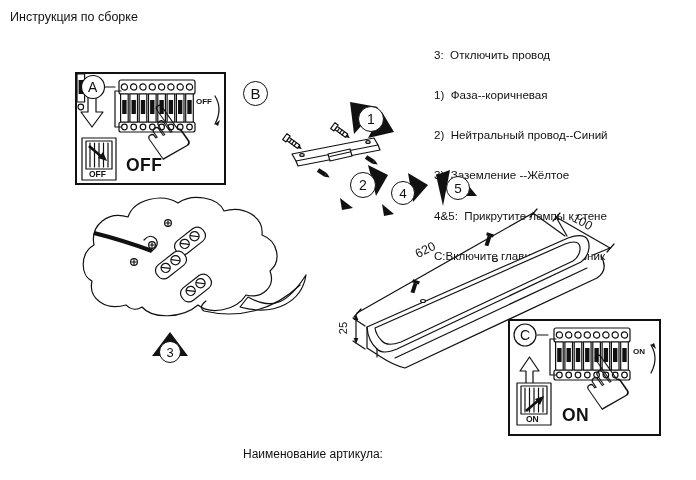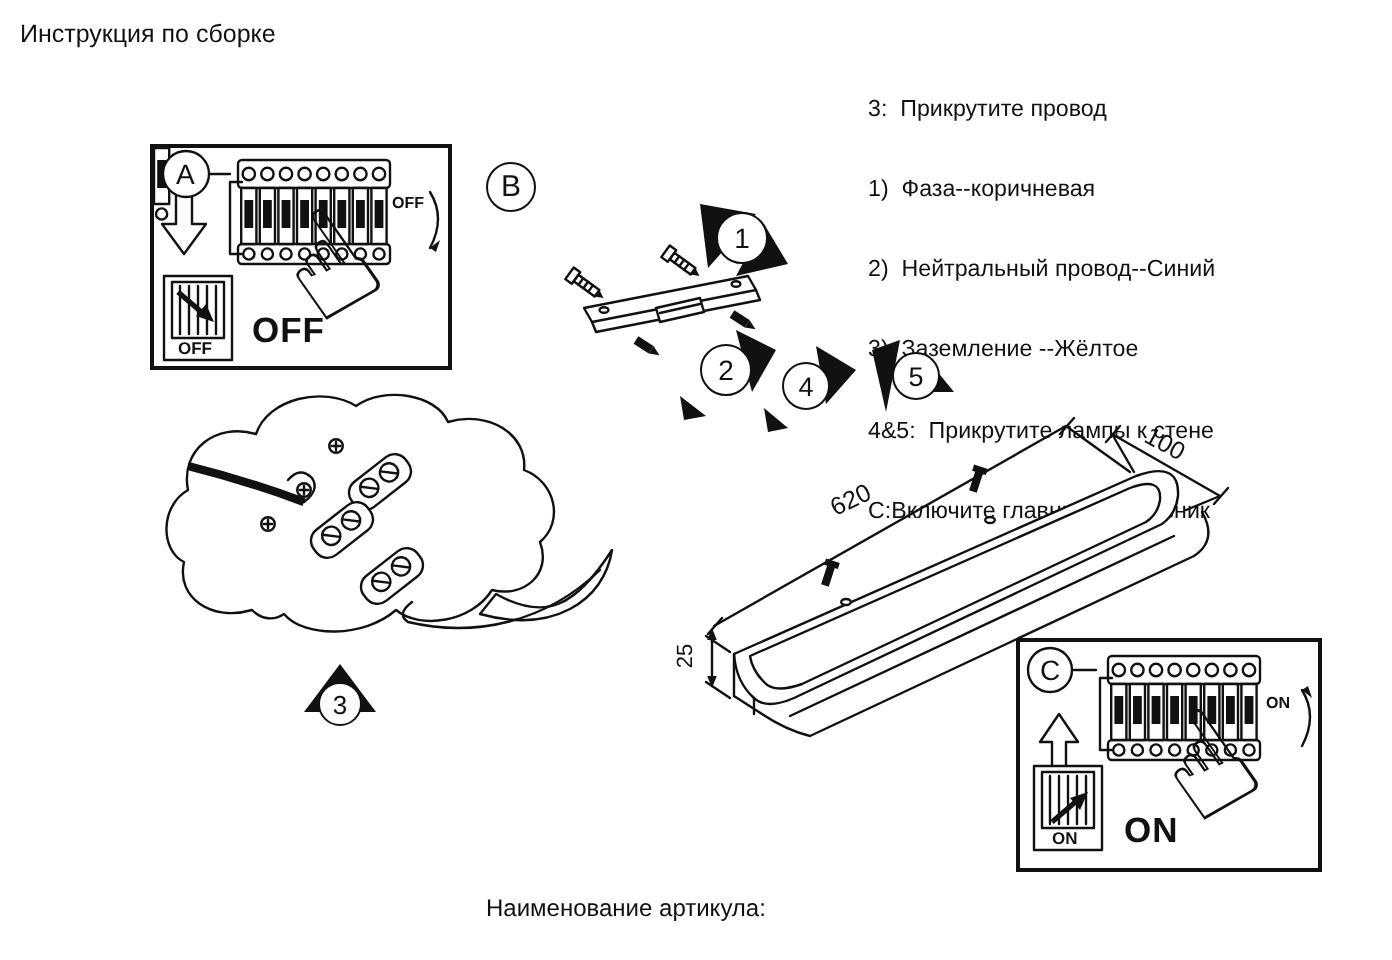--- a/index.html
+++ b/index.html
@@ -26,21 +26,21 @@
   .footer .val{font-size:16px;letter-spacing:.5px;}
 </style>
 </head>
 <body>
 
 <div class="canvas">
 
   <div class="abs title">Инструкция по сборке</div>
 
   <div class="abs instr">
-    <div>3:  Прикрутите провод</div>
+    <div>3:  Отключить провод</div>
     <div>1)  Фаза--коричневая</div>
     <div>2)  Нейтральный провод--Синий</div>
     <div>3)  Заземление --Жёлтое</div>
     <div>4&amp;5:  Прикрутите лампы к стене</div>
     <div>C:Включите главный рубильник</div>
   </div>
 
   <div class="abs stepbox" style="left:75px;top:72px;width:151px;height:113px;">
     <svg class="abs" style="left:0;top:0;" width="147" height="109" viewBox="0 0 147 109">
       <defs></defs>

